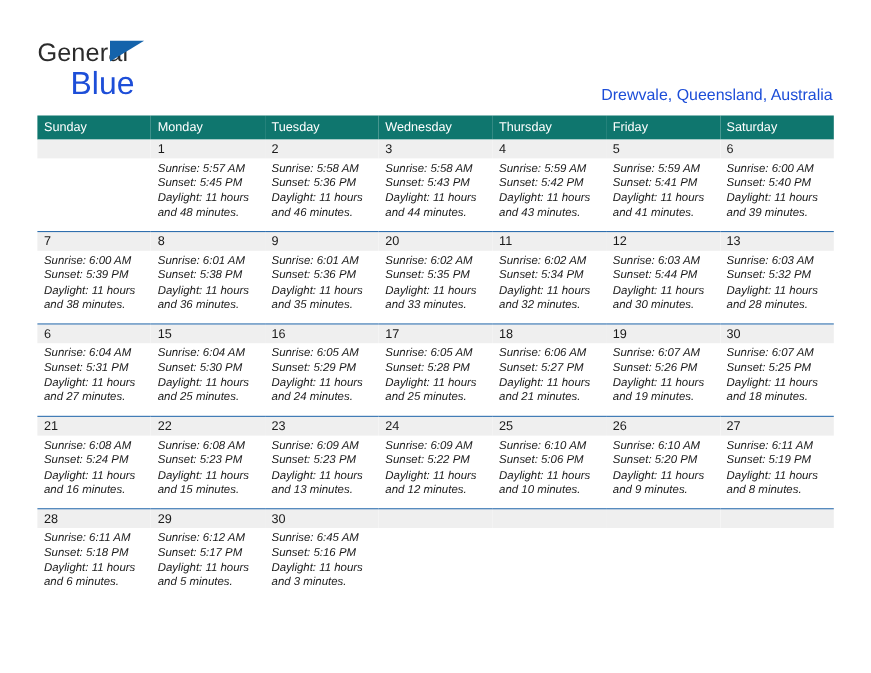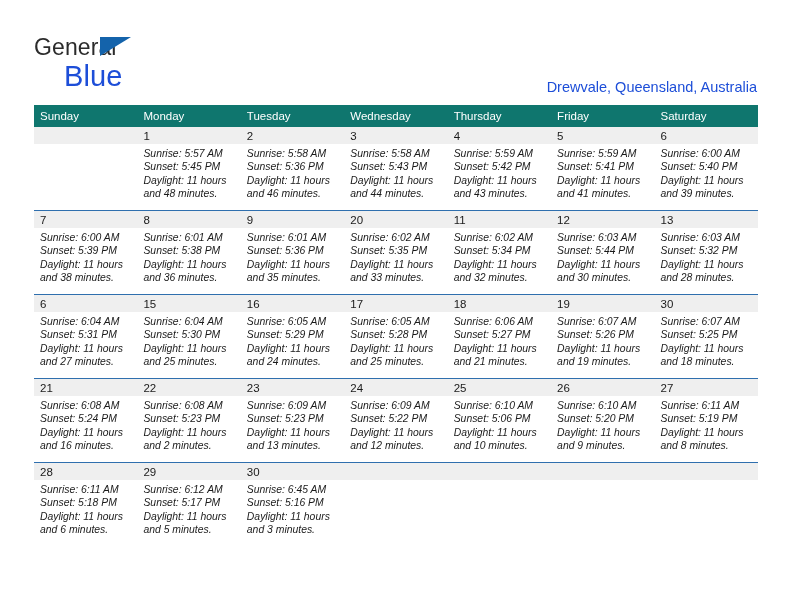--- a/index.html
+++ b/index.html
@@ -407,21 +407,21 @@
               </div>
             </div>
           </td>
           <td>
             <div class="daycell">
               <div class="daynum-band">22</div>
               <div class="details">
                 <div>Sunrise: 6:08 AM</div>
                 <div>Sunset: 5:23 PM</div>
                 <div>Daylight: 11 hours</div>
-                <div>and 2 minutes.</div>
+                <div>and 15 minutes.</div>
               </div>
             </div>
           </td>
           <td>
             <div class="daycell">
               <div class="daynum-band">23</div>
               <div class="details">
                 <div>Sunrise: 6:09 AM</div>
                 <div>Sunset: 5:23 PM</div>
                 <div>Daylight: 11 hours</div>

